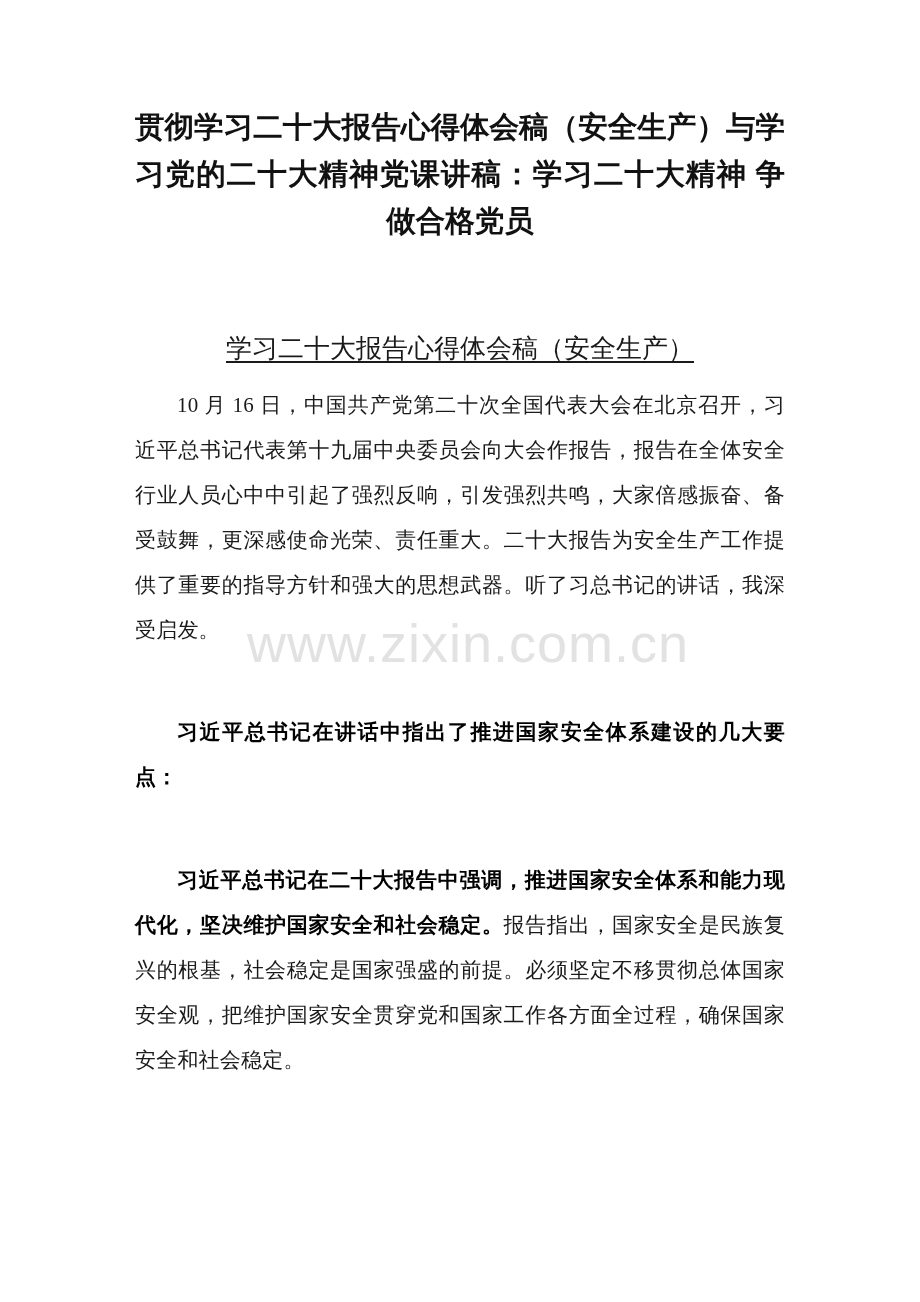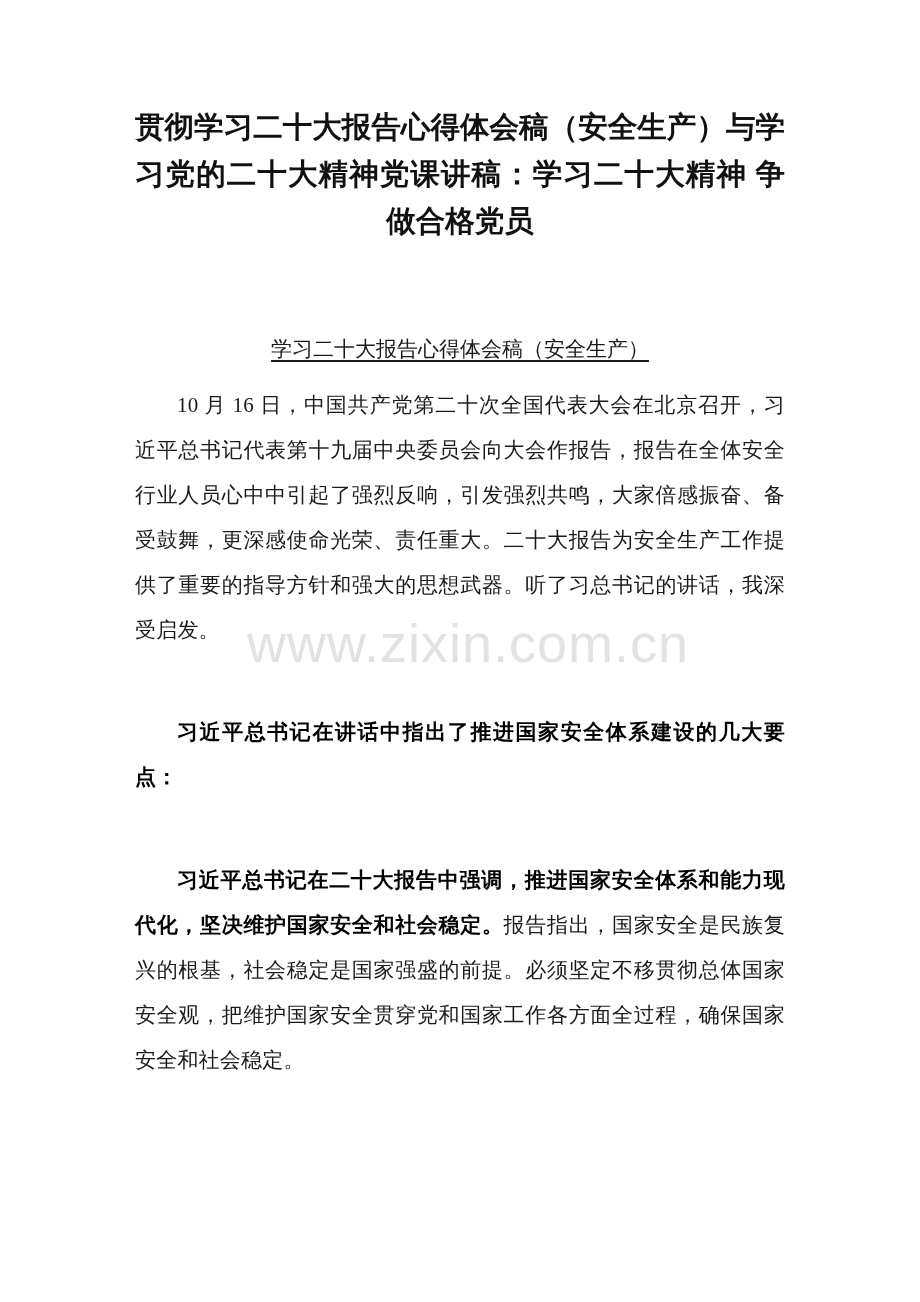--- a/index.html
+++ b/index.html
@@ -62,21 +62,21 @@
     text-align-last: center;
     letter-spacing: 0px;
     color: #111111;
   }
 
   
   .section-heading {
     margin: 0;
     padding-top: 88px;
     text-align: center;
-    font-size: 21px;
+    font-size: 26px;
     font-weight: normal;
     line-height: 32px;
     color: #1a1a1a;
   }
   .section-heading .uline {
     text-decoration: underline;
     text-underline-offset: 4px;
     text-decoration-thickness: 1.5px;
   }
 

